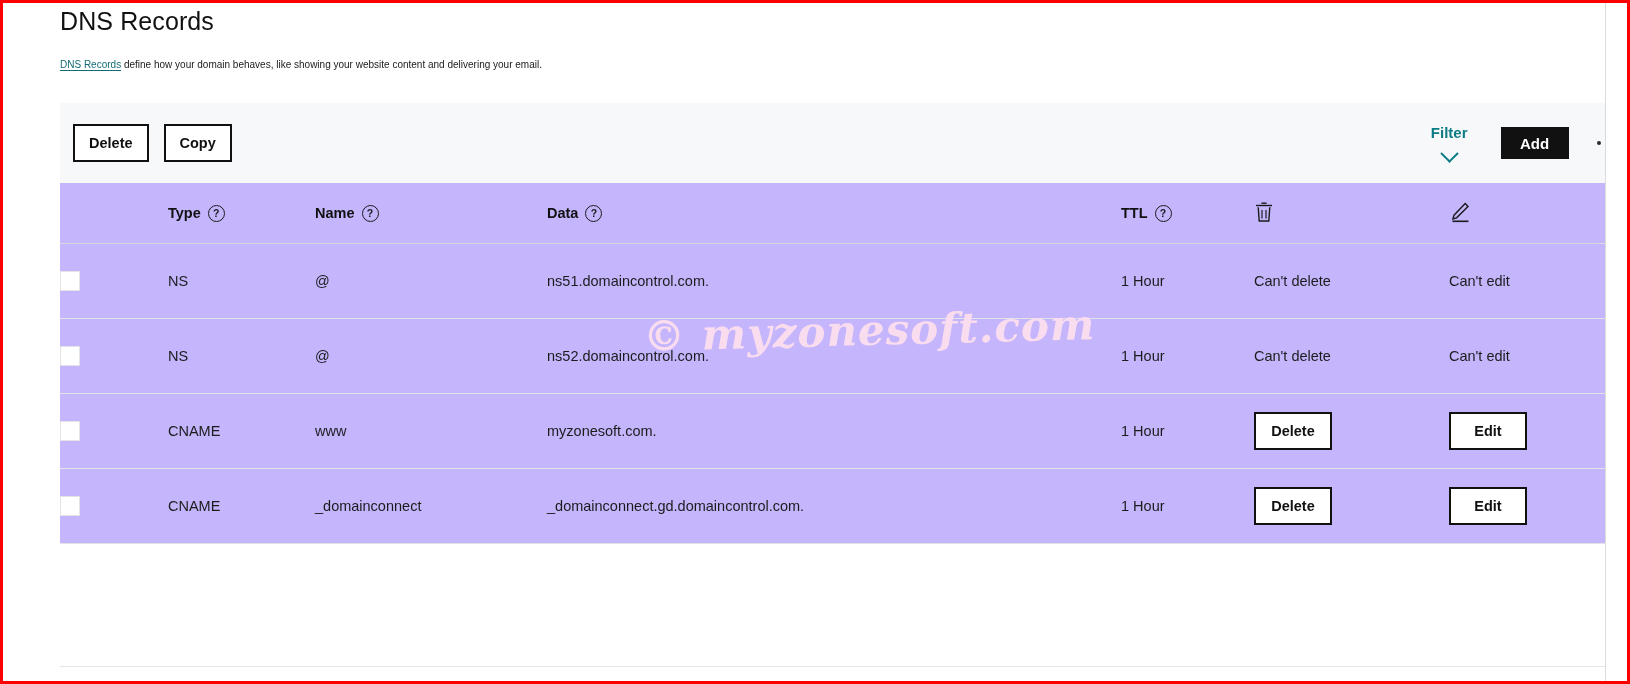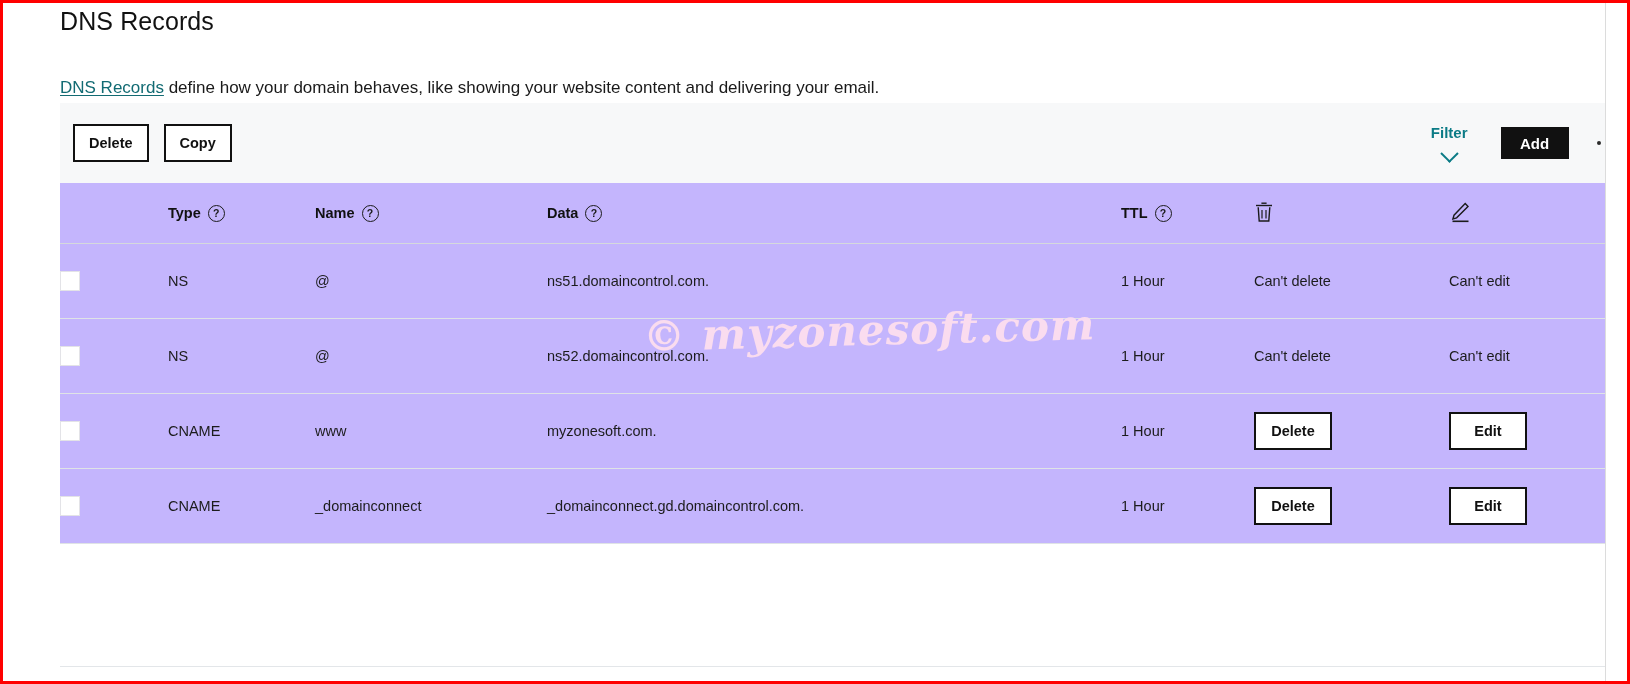--- a/index.html
+++ b/index.html
@@ -50,22 +50,22 @@
     top: 4px;
     font-size: 25px;
     color: #111111;
     letter-spacing: 0.1px;
     white-space: nowrap;
   }
 
   .page-desc {
     position: absolute;
     left: 21px;
-    top: 75px;
-    font-size: 17px;
+    top: 56px;
+    font-size: 10px;
     color: #1a1a1a;
     white-space: nowrap;
   }
   .page-desc a {
     color: #126b73;
     text-decoration: underline;
     text-underline-offset: 2px;
   }
 
   

